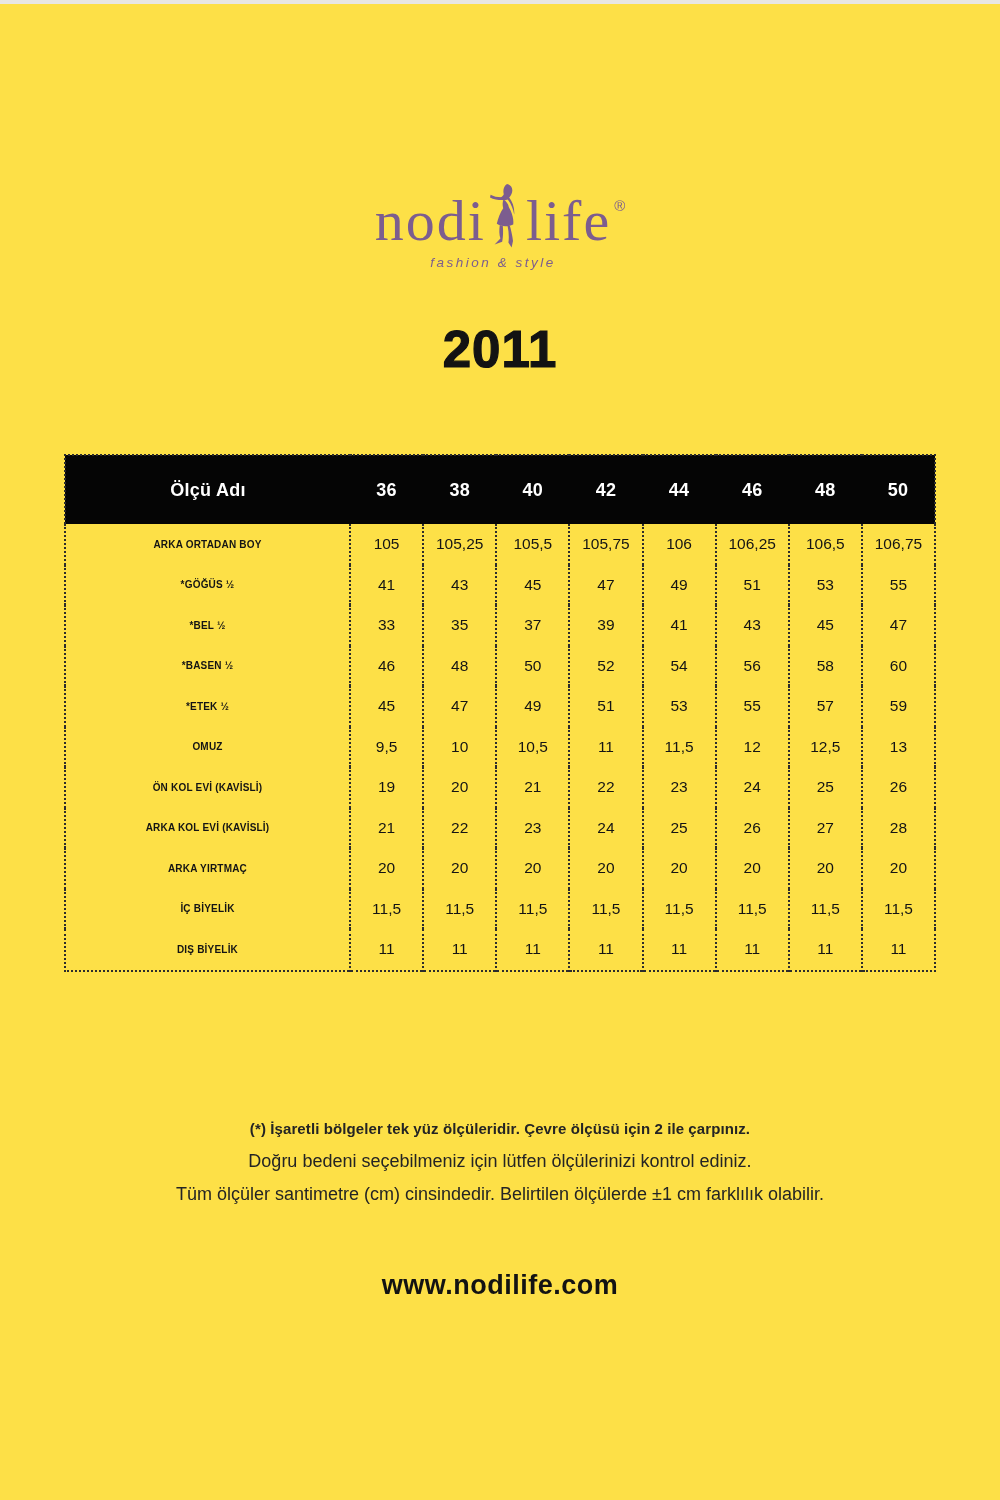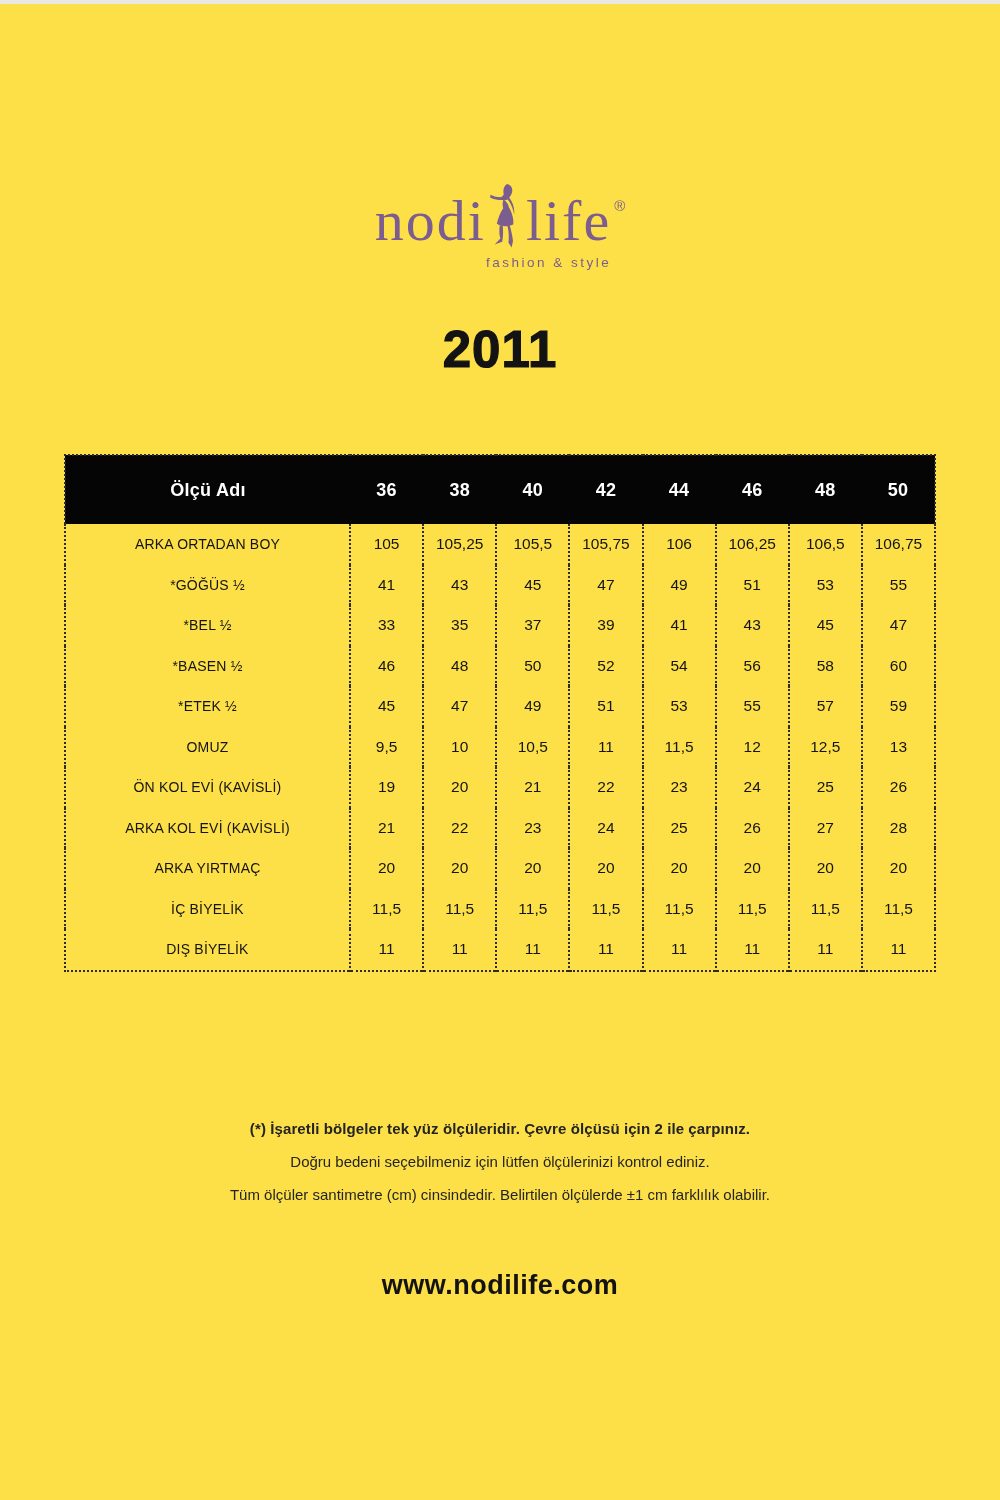--- a/index.html
+++ b/index.html
@@ -10,22 +10,22 @@
   }
   
   .logo{position:absolute;top:180px;left:0;width:100%;text-align:center;}
   .logo-box{display:inline-block;position:relative;}
   .logo-row{display:flex;align-items:flex-end;justify-content:center;color:#7c5d8f;}
   .brand{font-family:"Liberation Serif","DejaVu Serif",serif;font-size:58px;line-height:1;letter-spacing:2px;font-weight:500;}
   .woman{width:36px;height:66px;margin:0 1px 0 3px;}
   .woman svg{display:block;width:100%;height:100%;}
   .rmark{font-size:15px;line-height:1;align-self:flex-start;margin:14px 0 0 3px;font-family:"Liberation Sans",sans-serif;}
   .tagline{
-    margin-top:5px;padding-right:14px;text-align:right;color:#7c5d8f;
-    font-size:13.5px;letter-spacing:2.5px;font-weight:500;
+    margin-top:5px;padding-right:14px;color:#7c5d8f;
+    font-size:13.5px;letter-spacing:2.5px;font-weight:500;font-style:italic;
   }
   
   .product-code{
     position:absolute;top:316px;left:0;width:100%;margin:0;text-align:center;
     font-size:51px;font-weight:800;color:#131313;letter-spacing:1px;
     -webkit-text-stroke:1.2px #131313;
   }
   
   .size-table{
     position:absolute;top:450px;left:64px;width:872px;
@@ -34,27 +34,27 @@
   }
   .size-table thead th{
     background:#050505;color:#ffffff;height:66px;
     font-size:18px;font-weight:bold;text-align:center;letter-spacing:0.3px;
   }
   .size-table .corner{width:282px;}
   .size-table tbody td{
     height:40.5px;text-align:center;vertical-align:middle;
     font-size:15.5px;color:#141414;padding:0 2px;
   }
-  .size-table td.row-label{font-weight:normal;font-size:14px;letter-spacing:0.2px;}
+  .size-table td.row-label{font-weight:bold;font-size:10px;letter-spacing:0.2px;}
   .size-table td.cell{border-left:2px dotted #2c2c2c;}
   
   .notes{position:absolute;top:1108px;left:0;width:100%;text-align:center;line-height:33px;color:#242424;}
   .notes p{margin:0;}
   .note-bold{font-size:15px;font-weight:bold;letter-spacing:0.1px;}
-  .note{font-size:15px;}
+  .note{font-size:18px;}
   
   .website{
     position:absolute;top:1266px;left:0;width:100%;text-align:center;
     font-size:27px;font-weight:bold;color:#131313;letter-spacing:0.5px;
   }
 </style>
 </head>
 <body>
 
 <div class="page">

